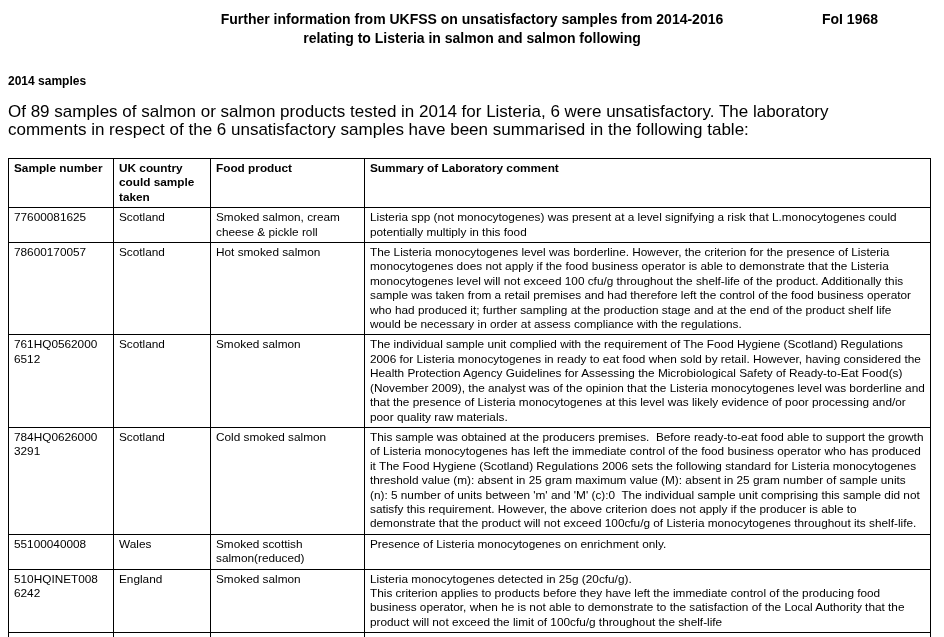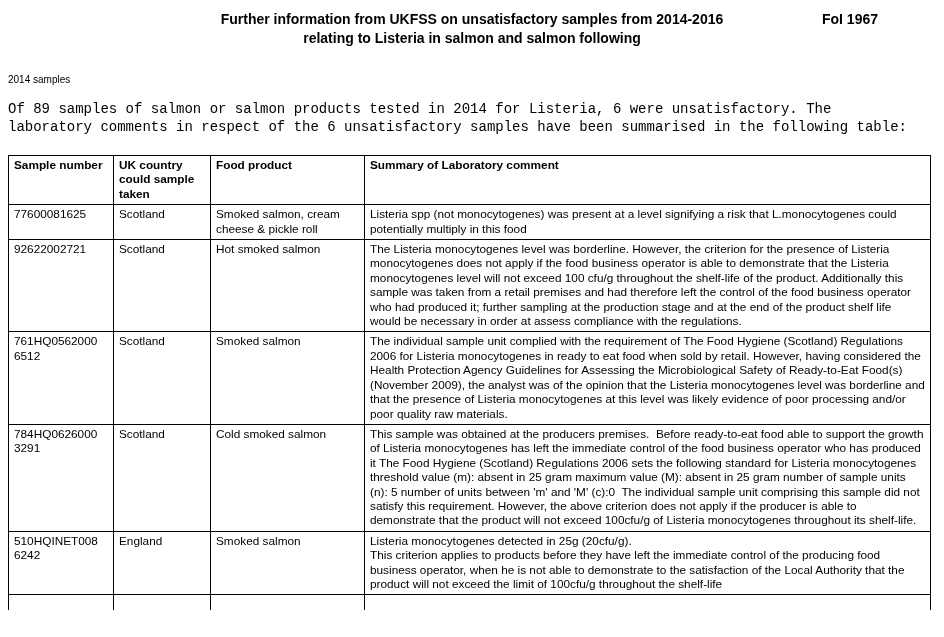--- a/index.html
+++ b/index.html
@@ -30,30 +30,29 @@
     margin: 0 120px;
   }
   .foi-ref {
     position: absolute;
     top: 1px;
     right: 58px;
     font-weight: bold;
     font-size: 14px;
   }
   .section-heading {
-    font-size: 10px;
-    font-weight: normal;
+    font-size: 12px;
+    font-weight: bold;
     margin: 0 0 15px 0;
   }
   .intro-paragraph {
-    font-size: 14px;
+    font-size: 17px;
     line-height: 18px;
     margin: 0 0 19px 0;
     max-width: 900px;
-    font-family: Liberation Mono, monospace;
   }
   table.samples {
     border-collapse: collapse;
     table-layout: fixed;
     width: 922px;
     font-size: 11.8px;
     line-height: 14.4px;
   }
   table.samples th,
   table.samples td {
@@ -79,21 +78,21 @@
 </head>
 <body>
 
 <div class="page">
 
   <div class="doc-header">
     <div class="doc-title">
       <div>Further information from UKFSS on unsatisfactory samples from 2014-2016</div>
       <div>relating to Listeria in salmon and salmon following</div>
     </div>
-    <div class="foi-ref">FoI 1967</div>
+    <div class="foi-ref">FoI 1968</div>
   </div>
 
   <div class="section-heading">2014 samples</div>
 
   <p class="intro-paragraph">Of 89 samples of salmon or salmon products tested in 2014 for Listeria, 6 were unsatisfactory. The laboratory comments in respect of the 6 unsatisfactory samples have been summarised in the following table:</p>
 
   <table class="samples">
     <colgroup>
       <col style="width:105px">
       <col style="width:97px">
@@ -109,36 +108,42 @@
       </tr>
     </thead>
     <tbody id="samples-tbody">
         <tr>
           <td>77600081625</td>
           <td>Scotland</td>
           <td>Smoked salmon, cream cheese &amp; pickle roll</td>
           <td class="summary">Listeria spp (not monocytogenes) was present at a level signifying a risk that L.monocytogenes could potentially multiply in this food</td>
         </tr>
         <tr>
-          <td>92622002721</td>
+          <td>78600170057</td>
           <td>Scotland</td>
           <td>Hot smoked salmon</td>
           <td class="summary">The Listeria monocytogenes level was borderline. However, the criterion for the presence of Listeria monocytogenes does not apply if the food business operator is able to demonstrate that the Listeria monocytogenes level will not exceed 100 cfu/g throughout the shelf-life of the product. Additionally this sample was taken from a retail premises and had therefore left the control of the food business operator who had produced it; further sampling at the production stage and at the end of the product shelf life would be necessary in order at assess compliance with the regulations.</td>
         </tr>
         <tr>
           <td>761HQ0562000 6512</td>
           <td>Scotland</td>
           <td>Smoked salmon</td>
           <td class="summary">The individual sample unit complied with the requirement of The Food Hygiene (Scotland) Regulations 2006 for Listeria monocytogenes in ready to eat food when sold by retail. However, having considered the Health Protection Agency Guidelines for Assessing the Microbiological Safety of Ready-to-Eat Food(s) (November 2009), the analyst was of the opinion that the Listeria monocytogenes level was borderline and that the presence of Listeria monocytogenes at this level was likely evidence of poor processing and/or poor quality raw materials.</td>
         </tr>
         <tr>
           <td>784HQ0626000 3291</td>
           <td>Scotland</td>
           <td>Cold smoked salmon</td>
           <td class="summary">This sample was obtained at the producers premises.  Before ready-to-eat food able to support the growth of Listeria monocytogenes has left the immediate control of the food business operator who has produced it The Food Hygiene (Scotland) Regulations 2006 sets the following standard for Listeria monocytogenes threshold value (m): absent in 25 gram maximum value (M): absent in 25 gram number of sample units (n): 5 number of units between 'm' and 'M' (c):0  The individual sample unit comprising this sample did not satisfy this requirement. However, the above criterion does not apply if the producer is able to demonstrate that the product will not exceed 100cfu/g of Listeria monocytogenes throughout its shelf-life.</td>
+        </tr>
+        <tr>
+          <td>55100040008</td>
+          <td>Wales</td>
+          <td>Smoked scottish salmon(reduced)</td>
+          <td class="summary">Presence of Listeria monocytogenes on enrichment only.</td>
         </tr>
         <tr>
           <td>510HQINET008 6242</td>
           <td>England</td>
           <td>Smoked salmon</td>
           <td class="summary">Listeria monocytogenes detected in 25g (20cfu/g).
 This criterion applies to products before they have left the immediate control of the producing food business operator, when he is not able to demonstrate to the satisfaction of the Local Authority that the product will not exceed the limit of 100cfu/g throughout the shelf-life</td>
         </tr>
         <tr class="partial-row">
           <td></td>

